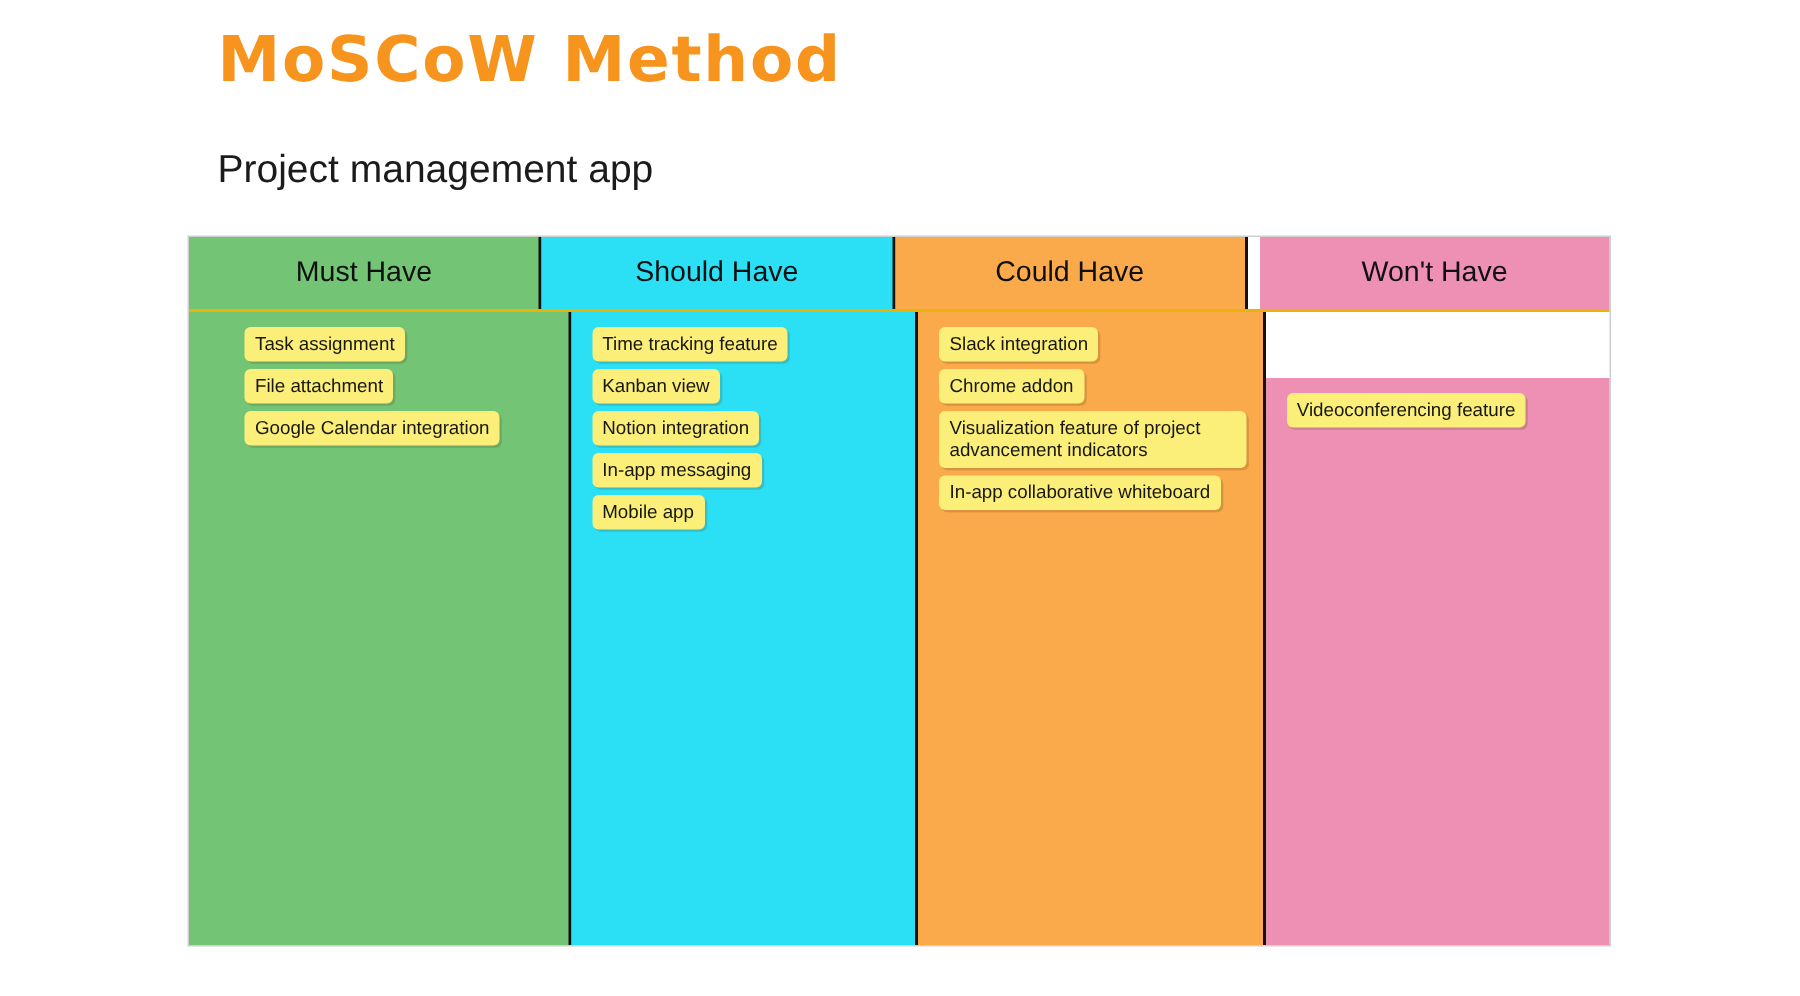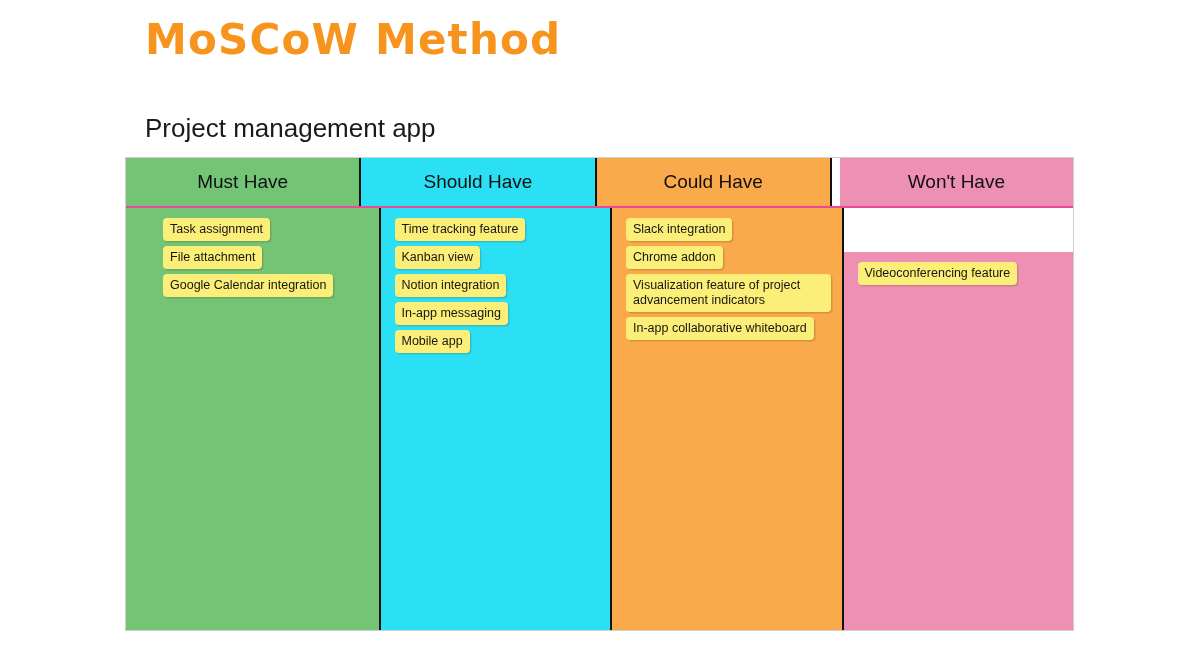--- a/index.html
+++ b/index.html
@@ -30,21 +30,21 @@
     font-weight: bold;
     letter-spacing: 1.2px;
     color: #f7941e;
     line-height: 1.15;
     white-space: nowrap;
   }
 
   .subtitle {
     position: absolute;
     left: 145px;
-    top: 112px;
+    top: 96px;
     font-family: "Liberation Sans", sans-serif;
     font-size: 26px;
     font-weight: normal;
     color: #1b1b1b;
     line-height: 1.3;
     white-space: nowrap;
   }
 
   
   .board {
@@ -56,21 +56,21 @@
     display: flex;
     flex-direction: column;
     border: 1px solid #cfcfcf;
     background: #ffffff;
   }
 
   .header-row {
     display: flex;
     height: 50px;
     flex: 0 0 50px;
-    border-bottom: 2px solid #ec4899;
+    border-bottom: 2px solid #eab308;
   }
 
   .header-cell {
     flex: 1 1 0;
     display: flex;
     align-items: center;
     justify-content: center;
     font-size: 19px;
     color: #101010;
     border-right: 2px solid #111111;

